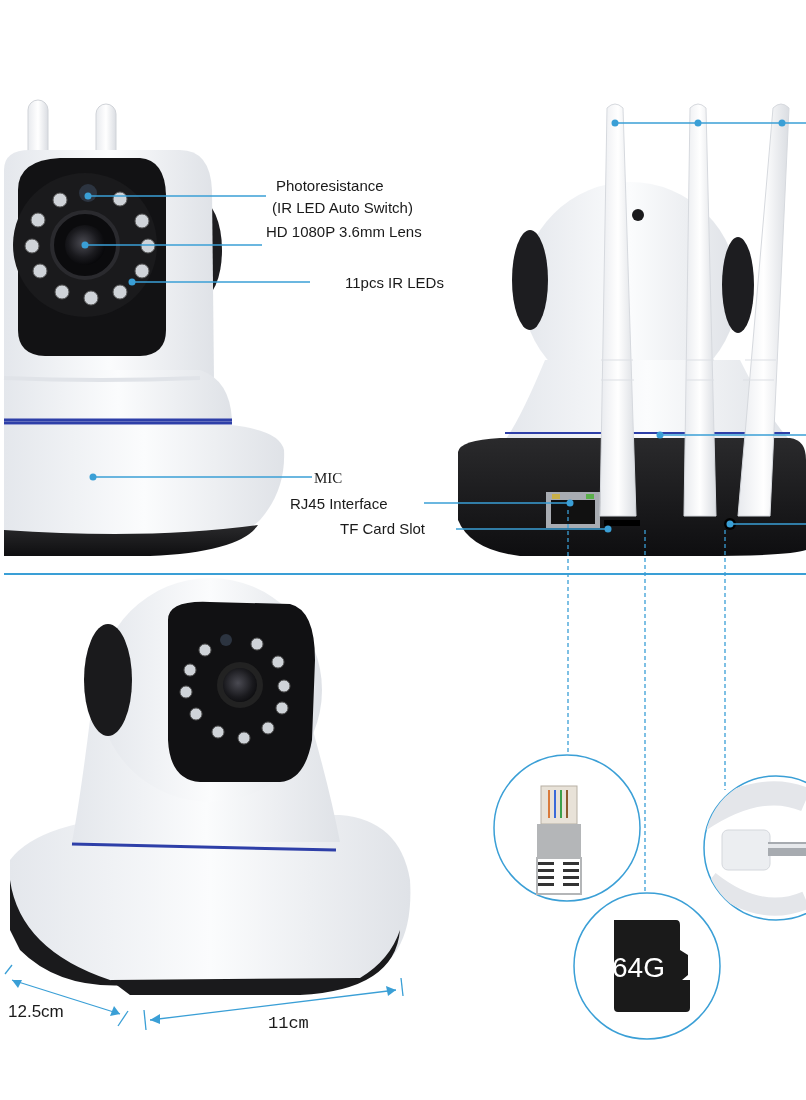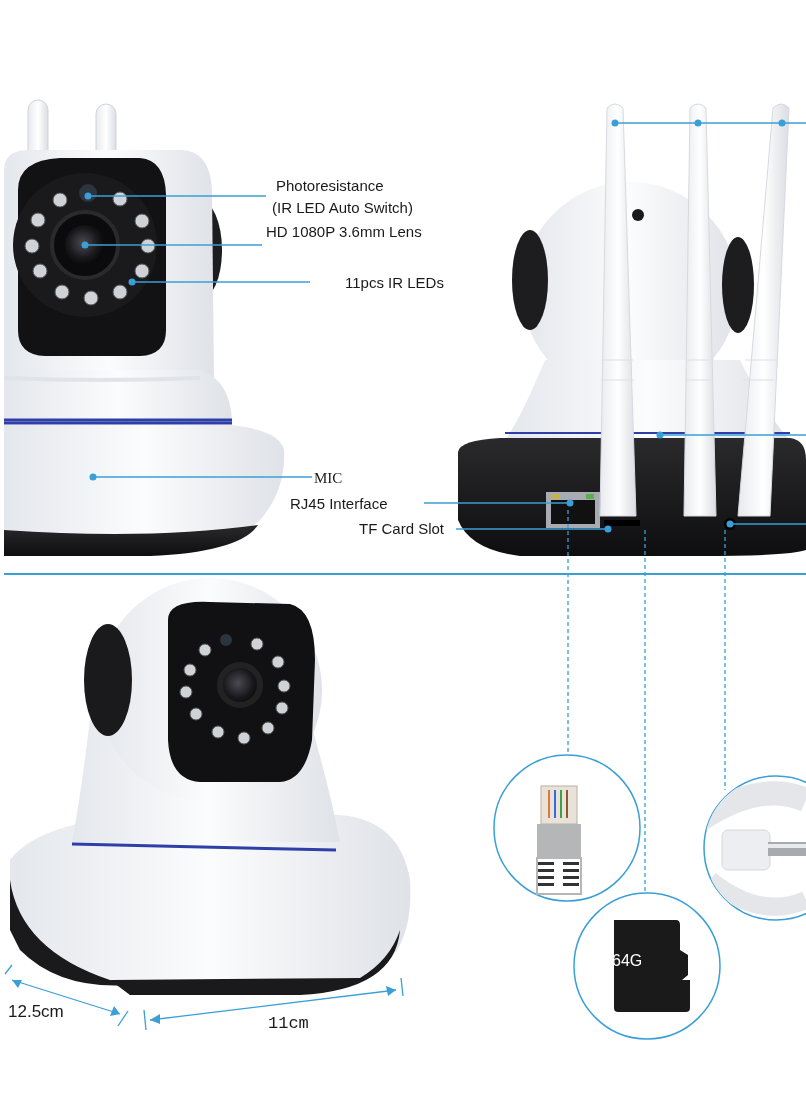--- a/index.html
+++ b/index.html
@@ -231,18 +231,18 @@
     </g>
   </g>
 </svg>
 
 <div class="label" style="left:276px;top:176px;">Photoresistance</div>
 <div class="label" style="left:272px;top:198px;text-align:center;">(IR LED Auto Switch)</div>
 <div class="label" style="left:266px;top:222px;">HD 1080P 3.6mm Lens</div>
 <div class="label" style="left:313px;top:273px;margin-left:32px;">11pcs IR LEDs</div>
 <div class="label" style="left:314px;top:468px;font-family:Liberation Serif, serif;">MIC</div>
 <div class="label" style="left:290px;top:494px;">RJ45 Interface</div>
-<div class="label" style="left:340px;top:519px;margin-left:19px;">TF Card Slot</div>
-
-<div class="abs sd-text" style="left:612px;top:952px;color:#ffffff;font-size:16px;">64G</div>
+<div class="label" style="left:340px;top:519px;">TF Card Slot</div>
+
+<div class="abs sd-text" style="left:612px;top:952px;color:#ffffff;font-size:28px;">64G</div>
 
 <div class="dim" style="left:8px;top:1002px;">12.5cm</div>
 <div class="dim" style="left:268px;top:1014px;font-family:Liberation Mono, monospace;">11cm</div>
 
 </body></html>

